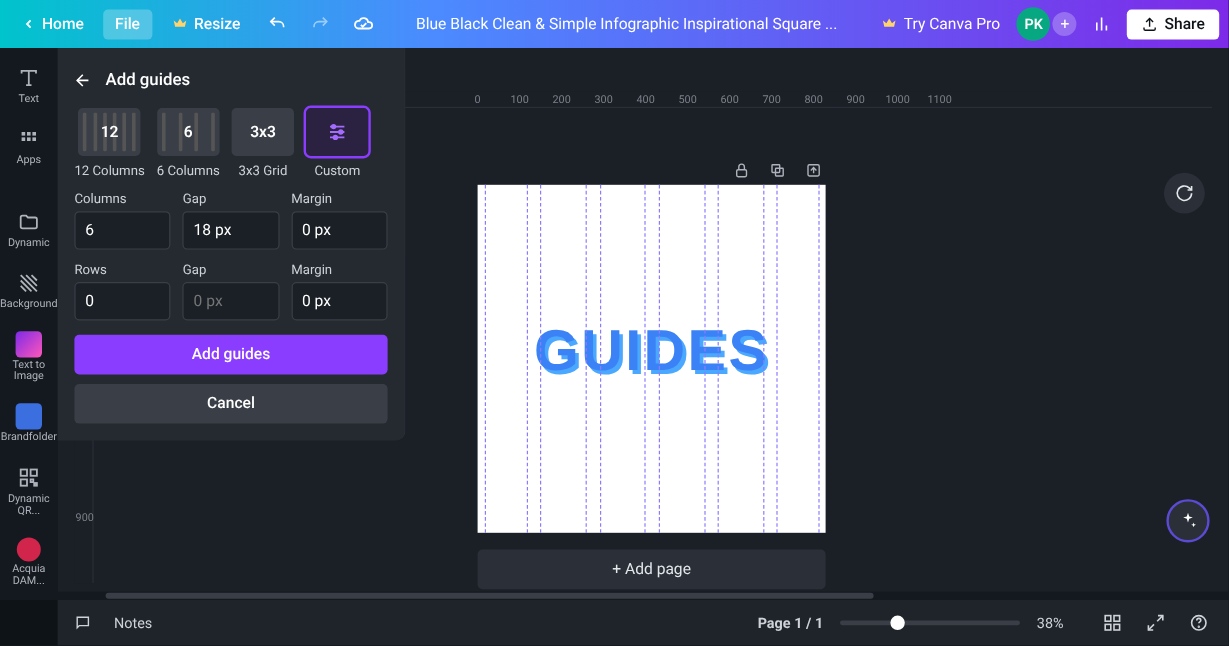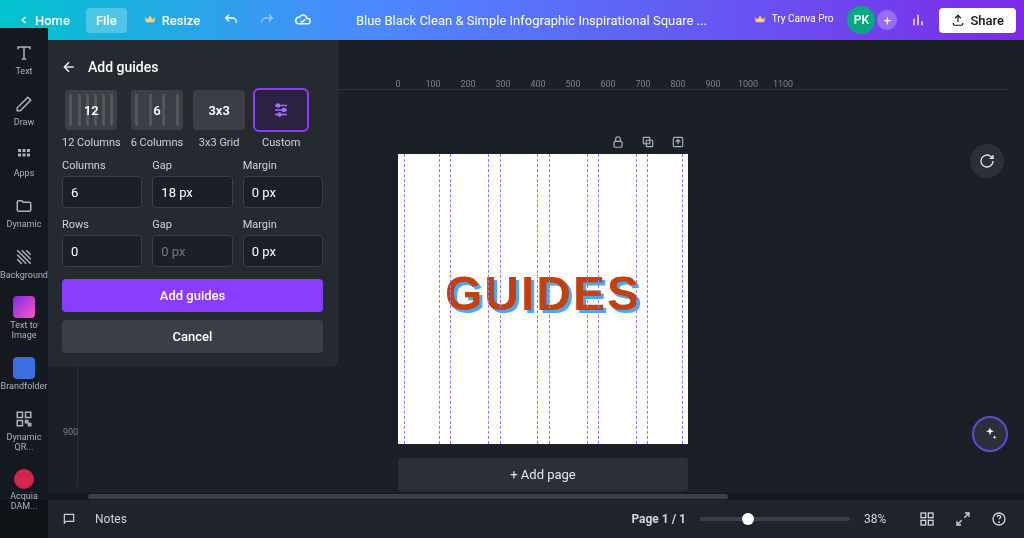--- a/index.html
+++ b/index.html
@@ -5,27 +5,27 @@
 * { margin:0; padding:0; box-sizing:border-box; font-family:-apple-system,BlinkMacSystemFont,"Segoe UI",Roboto,sans-serif; }
 body { width:1024px; height:538px; background:#0e1318; color:#fff; overflow:hidden; position:relative; }
 
 
 .topbar { height:40px; display:flex; align-items:center; background:linear-gradient(90deg,#00c4cc 0%,#4b8bff 35%,#7d2ae8 100%); padding:0 8px; gap:6px; font-size:13px; }
 .tb-btn { display:flex; align-items:center; gap:5px; padding:5px 10px; border-radius:4px; cursor:pointer; color:#fff; font-weight:500; }
 .tb-home { }
 .tb-file { background:rgba(255,255,255,0.25); }
 .tb-icon { display:flex; align-items:center; justify-content:center; width:30px; height:30px; border-radius:4px; }
 .tb-doc { flex:1; text-align:center; color:#fff; font-size:13px; padding:0 8px; white-space:nowrap; overflow:hidden; text-overflow:ellipsis; }
-.tb-pro { display:flex; align-items:flex-start; gap:5px; font-size:10px; padding:4px 8px; }
+.tb-pro { display:flex; align-items:center; gap:5px; font-size:13px; padding:4px 8px; }
 .tb-avatar { width:28px; height:28px; border-radius:50%; background:#07a881; display:flex; align-items:center; justify-content:center; font-size:12px; font-weight:600; }
 .tb-plus { width:20px; height:20px; border-radius:50%; background:rgba(255,255,255,0.25); display:flex; align-items:center; justify-content:center; font-size:13px; margin-left:-4px; }
 .tb-share { background:#fff; color:#0e1318; border-radius:4px; padding:5px 12px; display:flex; align-items:center; gap:5px; font-weight:500; font-size:13px; }
 
 
-.left-rail { position:absolute; left:0; top:28px; bottom:38px; width:48px; background:#14191f; display:flex; flex-direction:column; align-items:center; padding-top:6px; gap:0; }
+.left-rail { position:absolute; left:0; top:40px; bottom:38px; width:48px; background:#14191f; display:flex; flex-direction:column; align-items:center; padding-top:6px; gap:0; }
 .rail-item { width:48px; display:flex; flex-direction:column; align-items:center; justify-content:center; padding:8px 0; gap:3px; cursor:pointer; }
 .rail-icon { width:22px; height:22px; display:flex; align-items:center; justify-content:center; color:#aeb3bb; }
 .rail-label { font-size:9px; color:#aeb3bb; text-align:center; line-height:1.1; }
 
 
 .panel { position:absolute; left:48px; top:40px; width:290px; background:#252a31; border-right:1px solid #2a2f37; padding:10px 0 14px 0; display:flex; flex-direction:column; border-radius:0 0 8px 0;}
 .panel-header { display:flex; align-items:center; gap:8px; padding:6px 14px 12px 10px; font-size:14px; font-weight:500;}
 .panel-header .back { width:22px; height:22px; display:flex; align-items:center; justify-content:center; cursor:pointer; }
 .guide-presets { display:flex; gap:10px; padding:0 14px; }
 .preset { display:flex; flex-direction:column; align-items:center; gap:6px; cursor:pointer; }
@@ -50,21 +50,21 @@
 .ruler-v { position:absolute; left:14px; top:50px; bottom:14px; width:16px; background:#1b2027; border-right:1px solid #2a2f37; color:#7b8088; font-size:9px; }
 .ruler-v span { position:absolute; left:1px; transform:translateY(-50%); }
 .ruler-corner { position:absolute; left:14px; top:36px; width:16px; height:14px; background:#1b2027; border-right:1px solid #2a2f37; border-bottom:1px solid #2a2f37;}
 .ruler-strip-top { position:absolute; left:14px; right:14px; top:0; height:36px; background:#1b2027;}
 .eye-icon { position:absolute; left:16px; top:14px; width:24px; height:24px; border-radius:50%; display:flex; align-items:center; justify-content:center; color:#cfd3d9;}
 
 .page-wrap { position:absolute; left:350px; top:92px; width:290px; }
 .page-tools { display:flex; gap:10px; justify-content:flex-end; margin-bottom:2px; color:#aeb3bb; }
 .page-tools div{ width:20px; height:20px; display:flex; align-items:center; justify-content:center; cursor:pointer; font-size:14px;}
 .page { width:290px; height:290px; background:#fff; position:relative; }
-.guides-text { color:#c2410c; font-size:48px; font-weight:900; letter-spacing:2px; text-shadow:3px 3px 0 #4aa8ff; font-family:Impact, 'Arial Black', sans-serif; position:absolute; left:50%; top:48%; transform:translate(-50%,-50%);}
+.guides-text { color:#3b82f6; font-size:48px; font-weight:900; letter-spacing:2px; text-shadow:3px 3px 0 #4aa8ff; font-family:Impact, 'Arial Black', sans-serif; position:absolute; left:50%; top:48%; transform:translate(-50%,-50%);}
 .vguide { position:absolute; top:0; bottom:0; border-left:1px dashed #8b7cff; }
 .add-page { margin-top:14px; background:#2b3038; border-radius:4px; text-align:center; font-size:13px; padding:9px 0; color:#e3e6ea; cursor:pointer;}
 
 .refresh-fab { position:absolute; right:20px; top:104px; width:34px; height:34px; border-radius:50%; background:#2b3038; display:flex; align-items:center; justify-content:center; color:#e3e6ea; cursor:pointer; }
 .magic-fab { position:absolute; right:16px; bottom:48px; width:36px; height:36px; border-radius:50%; background:#2b3038; border:2px solid #5b4bd4; display:flex; align-items:center; justify-content:center; cursor:pointer;}
 
 .hscroll { position:absolute; left:48px; right:0; bottom:38px; height:7px; background:#14191f; }
 .hscroll-thumb { position:absolute; left:40px; width:640px; top:1px; height:5px; background:#3a3f47; border-radius:3px; }
 
 
@@ -147,28 +147,20 @@
 <div class="left-rail">
   <div class="rail-item">
     <div class="rail-icon">
         <svg width="18" height="18" viewBox="0 0 24 24" fill="none" stroke="currentColor" stroke-width="2">
           <polyline points="4 7 4 4 20 4 20 7"></polyline>
           <line x1="9" y1="20" x2="15" y2="20"></line>
           <line x1="12" y1="4" x2="12" y2="20"></line>
         </svg>
       </div>
     <div class="rail-label">Text</div>
-  </div>
-  <div class="rail-item">
-    <div class="rail-icon">
-        <svg width="18" height="18" viewBox="0 0 24 24" fill="none" stroke="currentColor" stroke-width="2">
-          <path d="M17 3l4 4L7 21H3v-4L17 3z"></path>
-        </svg>
-      </div>
-    <div class="rail-label">Draw</div>
   </div>
   <div class="rail-item">
     <div class="rail-icon">
         <svg width="18" height="18" viewBox="0 0 24 24" fill="currentColor">
           <rect x="4" y="4" width="4" height="4"></rect>
           <rect x="10" y="4" width="4" height="4"></rect>
           <rect x="16" y="4" width="4" height="4"></rect>
           <rect x="4" y="10" width="4" height="4"></rect>
           <rect x="10" y="10" width="4" height="4"></rect>
           <rect x="16" y="10" width="4" height="4"></rect>

